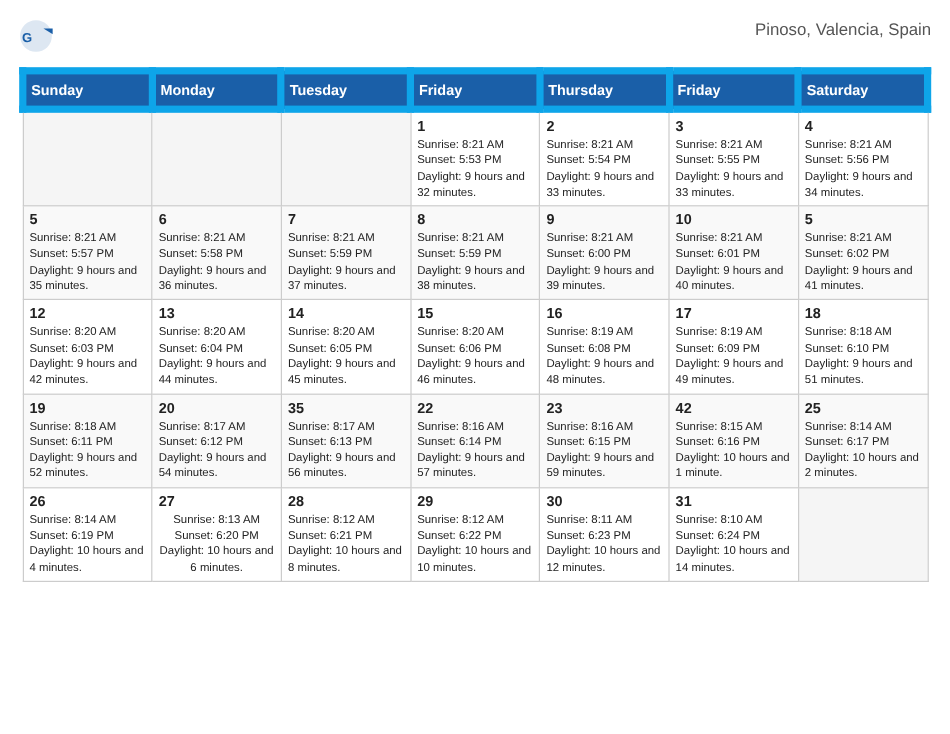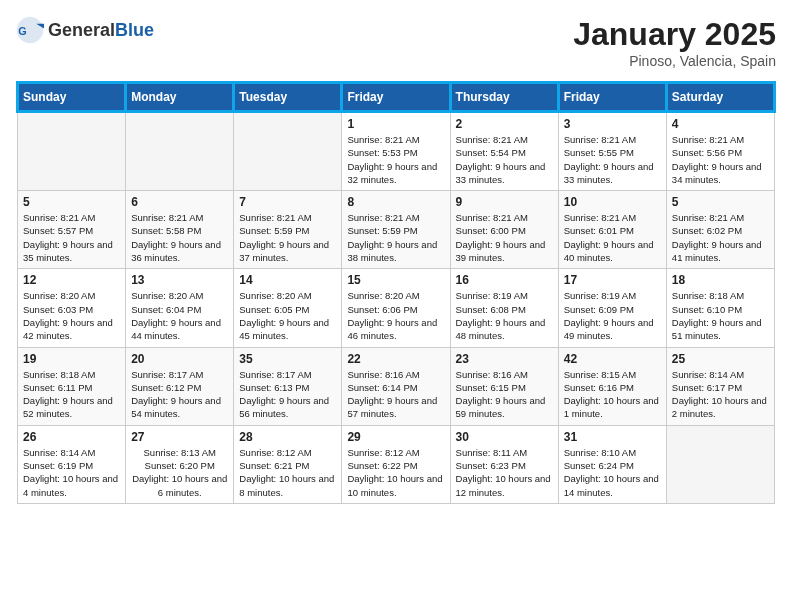--- a/index.html
+++ b/index.html
@@ -51,21 +51,21 @@
       width: 100%;
       border-collapse: collapse;
     }
     .calendar th {
       background-color: #1a5fa8;
       color: #fff;
       font-size: 12px;
       font-weight: bold;
       padding: 6px 4px;
       text-align: left;
-      border: 3px solid #0ea5e9;
+      border: 6px solid #0ea5e9;
     }
     .calendar td {
       border: 1px solid #ccc;
       vertical-align: top;
       padding: 4px 5px;
       font-size: 10px;
       color: #222;
       width: calc(100% / 7);
       min-height: 80px;
       background: #fff;
@@ -90,26 +90,22 @@
 </head>
 <body>
 
 <div class="header">
   <div class="logo">
     <svg class="logo-icon" viewBox="0 0 36 36">
       <ellipse cx="18" cy="18" rx="17" ry="17" fill="#1a5fa8" opacity="0.15"></ellipse>
       <text x="3" y="24" font-size="14" font-weight="bold" fill="#1a5fa8">G</text>
       <polygon points="26,10 36,16 36,10" fill="#1a5fa8"></polygon>
     </svg>
-    <div>
-      <span class="logo-text-general">General</span><span class="logo-text-blue">Blue</span>
-    </div>
   </div>
   <div class="title-block">
-    <div class="title-month">January 2025</div>
     <div class="title-location">Pinoso, Valencia, Spain</div>
   </div>
 </div>
 
 <table class="calendar">
   <thead>
     <tr>
     <th>Sunday</th>
         <th>Monday</th>
         <th>Tuesday</th>

